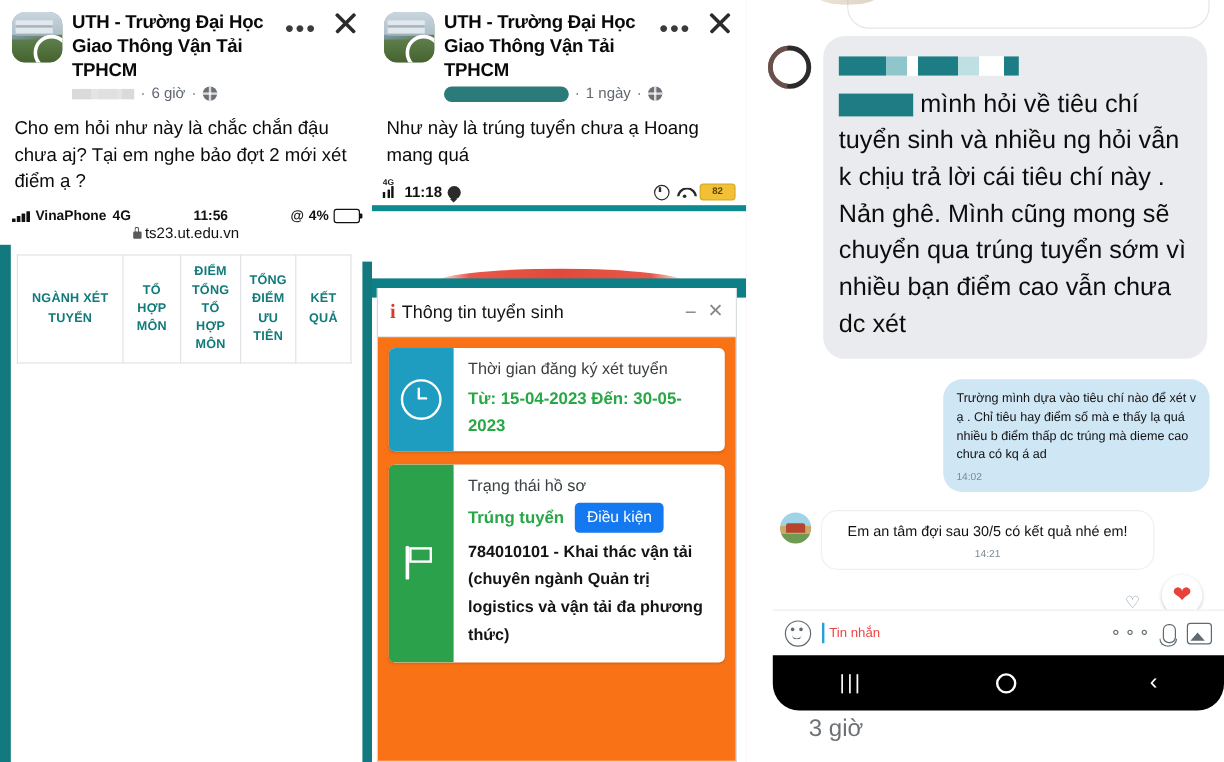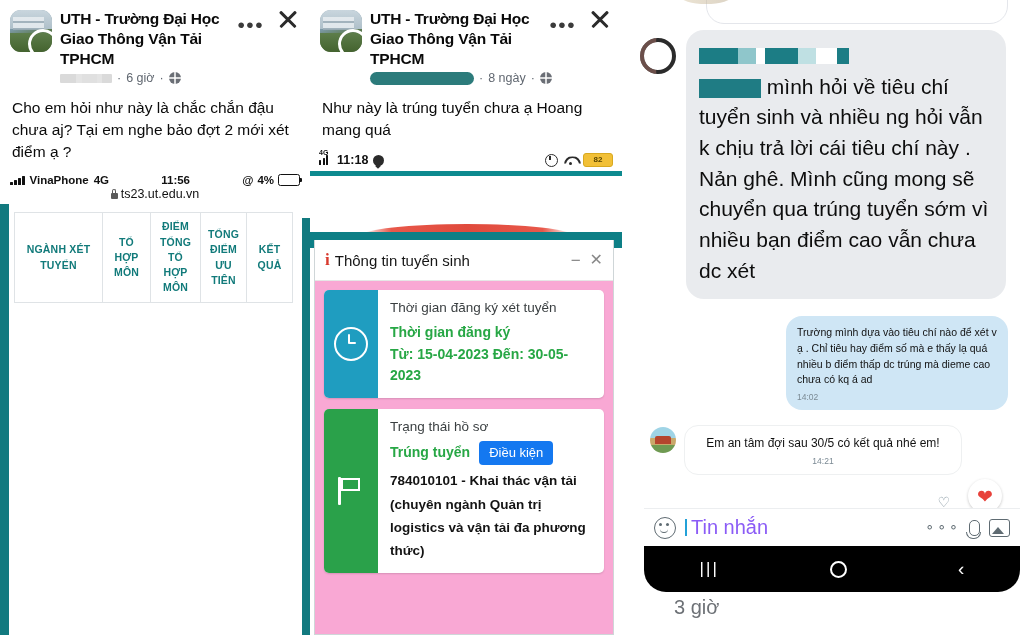--- a/index.html
+++ b/index.html
@@ -128,21 +128,21 @@
     position:absolute;left:4px;top:240px;width:300px;height:395px;background:#fff;
     border:1px solid #cfd6d8;border-top:none;box-sizing:border-box;
   }
   .dlg-head{
     display:flex;align-items:center;height:40px;border-bottom:1px solid #e6e6e6;padding:0 10px;background:#fff;
   }
   .info-i{color:#d83a2e;font-weight:bold;font-size:17px;font-family:"Liberation Serif",serif;margin-right:5px;}
   .dlg-title{font-size:15px;color:#161616;flex:1;}
   .dlg-min{color:#888;font-size:17px;padding:0 9px;line-height:1;}
   .dlg-x{color:#888;font-size:16px;line-height:1;}
-  .dlg-body{padding:9px 9px 0 9px;background:#f9a8d4;height:353px;box-sizing:border-box;}
+  .dlg-body{padding:9px 9px 0 9px;background:#f97316;height:353px;box-sizing:border-box;}
   .info-card{
     display:flex;background:#fff;border-radius:5px;box-shadow:0 1px 2px rgba(0,0,0,.14);margin-bottom:11px;overflow:hidden;
   }
   .ic-icon{width:54px;min-height:86px;display:flex;align-items:center;justify-content:center;flex:0 0 54px;}
   .ic-blue{background:#1f9dc0;}
   .ic-green{background:#2aa14a;}
   .ic-body{padding:10px 10px 11px 12px;flex:1;}
   .ic-label{font-size:13.5px;color:#3a3f41;margin-bottom:7px;}
   .ic-green-txt{color:#27a745;font-weight:bold;font-size:14px;line-height:1.55;}
   .ic-row{display:flex;align-items:center;gap:9px;margin-bottom:4px;}
@@ -208,21 +208,21 @@
   .mg-input{
     position:absolute;left:22px;right:0;top:508px;height:38px;background:#fff;border-top:1px solid #eceef0;
     display:flex;align-items:center;padding:0 10px;box-sizing:border-box;gap:9px;
   }
   .smiley{
     width:20px;height:20px;border-radius:50%;border:1.8px solid #5f6b72;position:relative;flex:0 0 20px;
   }
   .smiley::before{content:"";position:absolute;left:4px;top:5px;width:3px;height:3px;border-radius:50%;background:#5f6b72;box-shadow:7px 0 0 #5f6b72;}
   .smiley::after{content:"";position:absolute;left:4.5px;top:10px;width:8px;height:4px;border-bottom:1.8px solid #5f6b72;border-radius:0 0 6px 6px;}
   .caret{width:2px;height:17px;background:#23a1d8;flex:0 0 2px;}
-  .mg-ph{flex:1;font-size:20px;color:#8b5cf6;margin-left:-5px;}
+  .mg-ph{flex:1;font-size:11px;color:#ef4444;margin-left:-5px;}
   .dots3{font-size:13px;color:#5f6b72;letter-spacing:1px;}
   .mic{width:9px;height:14px;border-radius:5px;border:1.6px solid #5f6b72;position:relative;flex:0 0 9px;}
   .mic::after{content:"";position:absolute;left:-4px;top:11px;width:15px;height:7px;border:1.6px solid #5f6b72;border-top:0;border-radius:0 0 9px 9px;box-sizing:border-box;}
   .pic{width:19px;height:16px;border:1.7px solid #5f6b72;border-radius:3px;position:relative;flex:0 0 19px;}
   .pic::after{content:"";position:absolute;left:2px;bottom:1.5px;width:0;height:0;border-left:6px solid transparent;border-right:6px solid transparent;border-bottom:7px solid #5f6b72;}
   .navbar{
     position:absolute;left:22px;right:0;top:546px;height:46px;background:#000;border-radius:0 0 22px 22px;
     display:flex;align-items:center;justify-content:space-around;color:#fff;
   }
   .nav-recent{font-size:17px;letter-spacing:2px;}
@@ -323,21 +323,21 @@
             <b></b>
             <b></b>
           </div>
         <div class="grass"></div>
         <div class="ring"></div>
       </div>
       <div class="fb-name">UTH - Trường Đại Học Giao Thông Vận Tải TPHCM</div>
       <div class="fb-meta">
         <span class="redact-bar"></span>
         <span>·</span>
-        <span>8 ngày</span>
+        <span>1 ngày</span>
         <span>·</span>
         <span class="globe"></span>
       </div>
       <div class="fb-dots">•••</div>
       <div class="fb-close"></div>
     </div>
 
     <div class="fb-body">Như này là trúng tuyển chưa ạ Hoang mang quá</div>
 
     <div class="and-status">
@@ -371,21 +371,20 @@
         <span class="dlg-x">✕</span>
       </div>
       <div class="dlg-body">
 
         <div class="info-card">
           <div class="ic-icon ic-blue">
             <span class="clock"></span>
           </div>
           <div class="ic-body">
             <div class="ic-label">Thời gian đăng ký xét tuyển</div>
-            <div class="ic-green-txt">Thời gian đăng ký</div>
             <div class="ic-green-txt">Từ: 15-04-2023 Đến: 30-05-2023</div>
           </div>
         </div>
 
         <div class="info-card">
           <div class="ic-icon ic-green">
             <span class="flag"></span>
           </div>
           <div class="ic-body">
             <div class="ic-label">Trạng thái hồ sơ</div>

